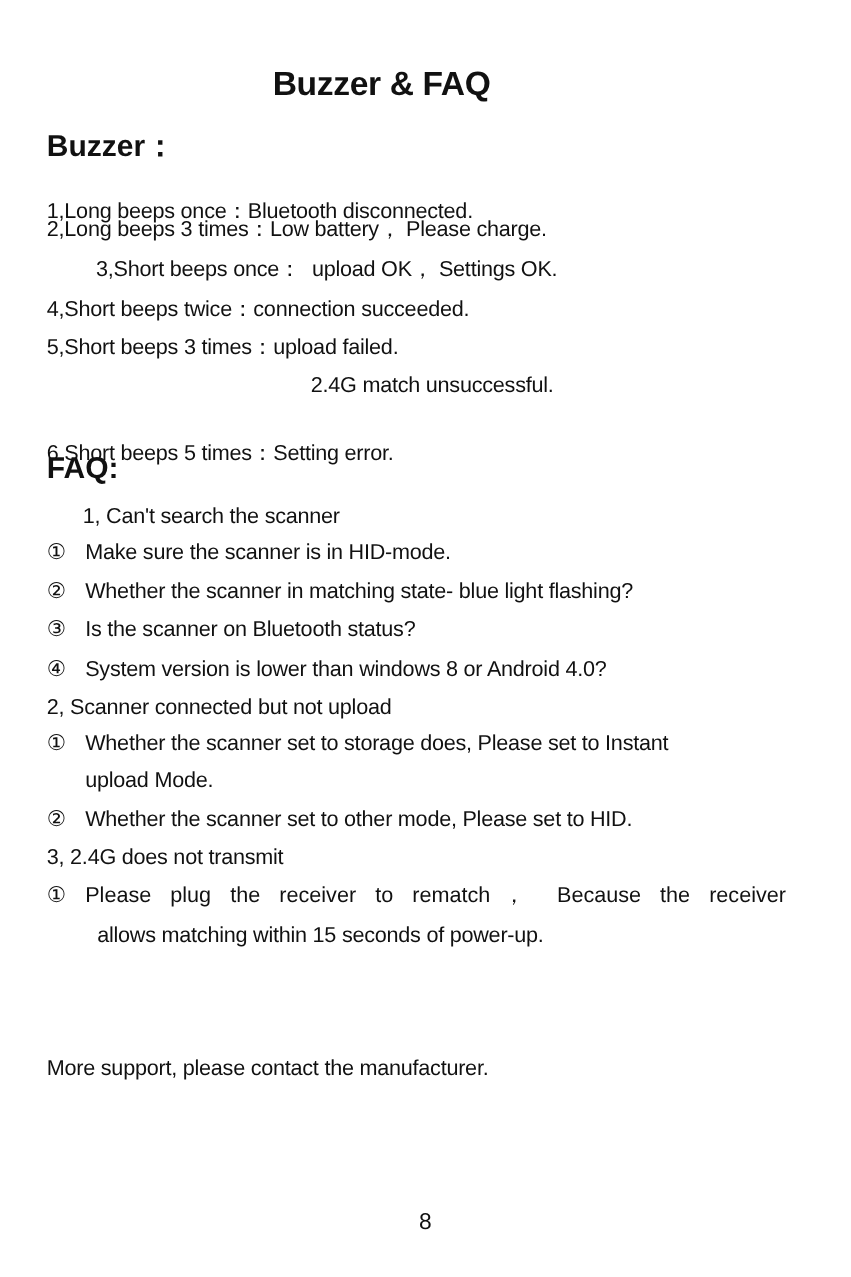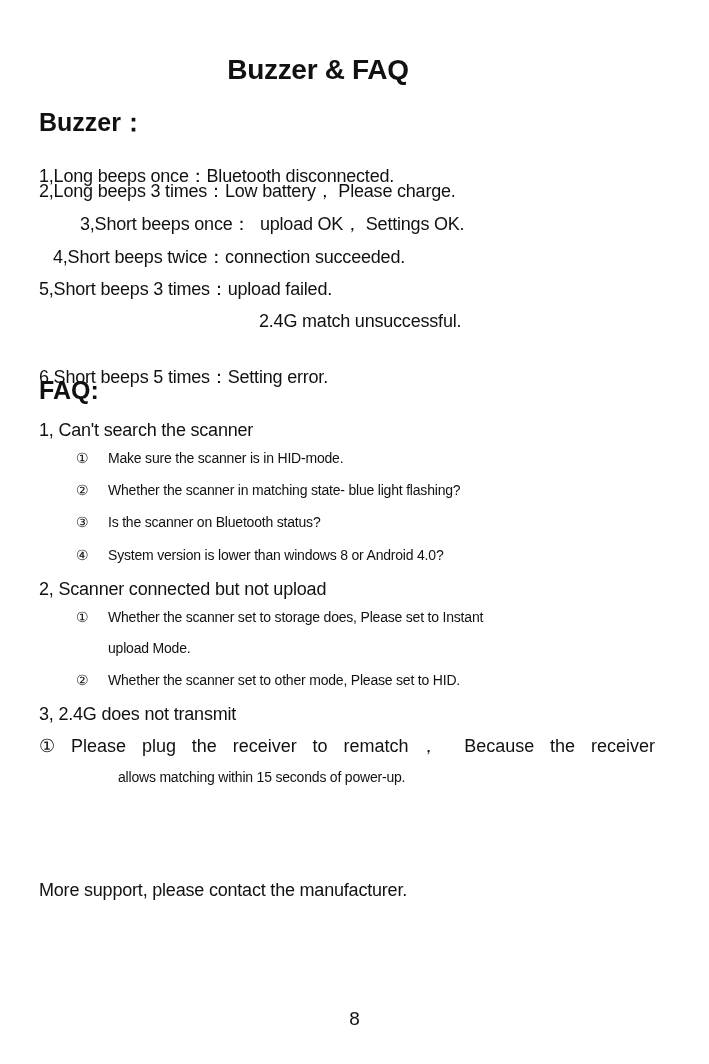--- a/index.html
+++ b/index.html
@@ -34,23 +34,22 @@
       font-size: 25px;
       font-weight: bold;
     }
     .line {
       left: 39px;
       font-size: 18px;
       letter-spacing: -0.2px;
     }
     .sub {
       left: 39px;
-      font-size: 14px;
+      font-size: 18px;
       letter-spacing: -0.2px;
-      margin-left: 37px;
     }
     .sub .num {
       display: inline-block;
       width: 32px;
     }
     .justify-line {
       left: 39px;
       width: 616px;
       font-size: 18px;
       display: flex;
@@ -79,28 +78,28 @@
 
 <div>
 
   <div class="abs title">Buzzer &amp; FAQ</div>
 
   <div class="abs section-head" style="top:110px;">Buzzer：</div>
 
   <div class="abs line" style="top:149px;margin-top:18px;"><span>1,Long beeps once：</span><span>Bluetooth disconnected.</span></div>
   <div class="abs line" style="top:182px;"><span>2,Long beeps 3 times：</span><span>Low battery， Please charge.</span></div>
   <div class="abs line" style="top:215px;margin-left:41px;"><span>3,Short beeps once：</span><span>  upload OK， Settings OK.</span></div>
-  <div class="abs line" style="top:248px;margin-left:14px;"><span>4,Short beeps twice：</span><span>connection succeeded.</span></div>
+  <div class="abs line" style="top:248px;"><span>4,Short beeps twice：</span><span>connection succeeded.</span></div>
   <div class="abs line" style="top:280px;"><span>5,Short beeps 3 times：</span><span>upload failed.</span></div>
   <div class="abs line" style="top:312px; left:259px;"><span>2.4G match unsuccessful.</span></div>
   <div class="abs line" style="top:346px;margin-top:22px;"><span>6 Short beeps 5 times：</span><span>Setting error.</span></div>
 
   <div class="abs section-head" style="top:378px;">FAQ:</div>
 
-  <div class="abs line" style="top:421px;">1, Can't search the scanner</div>
+  <div class="abs line" style="top:421px;margin-left:30px;">1, Can't search the scanner</div>
   <div class="abs sub" style="top:451px;"><span class="num">①</span><span>Make sure the scanner is in HID-mode.</span></div>
   <div class="abs sub" style="top:483px;"><span class="num">②</span><span>Whether the scanner in matching state- blue light flashing?</span></div>
   <div class="abs sub" style="top:515px;"><span class="num">③</span><span>Is the scanner on Bluetooth status?</span></div>
   <div class="abs sub" style="top:548px;"><span class="num">④</span><span>System version is lower than windows 8 or Android 4.0?</span></div>
 
   <div class="abs line" style="top:580px;">2, Scanner connected but not upload</div>
   <div class="abs sub" style="top:610px;"><span class="num">①</span><span>Whether the scanner set to storage does, Please set to Instant</span></div>
   <div class="abs sub" style="top:641px; left:71px;">upload Mode.</div>
   <div class="abs sub" style="top:673px;"><span class="num">②</span><span>Whether the scanner set to other mode, Please set to HID.</span></div>
 

